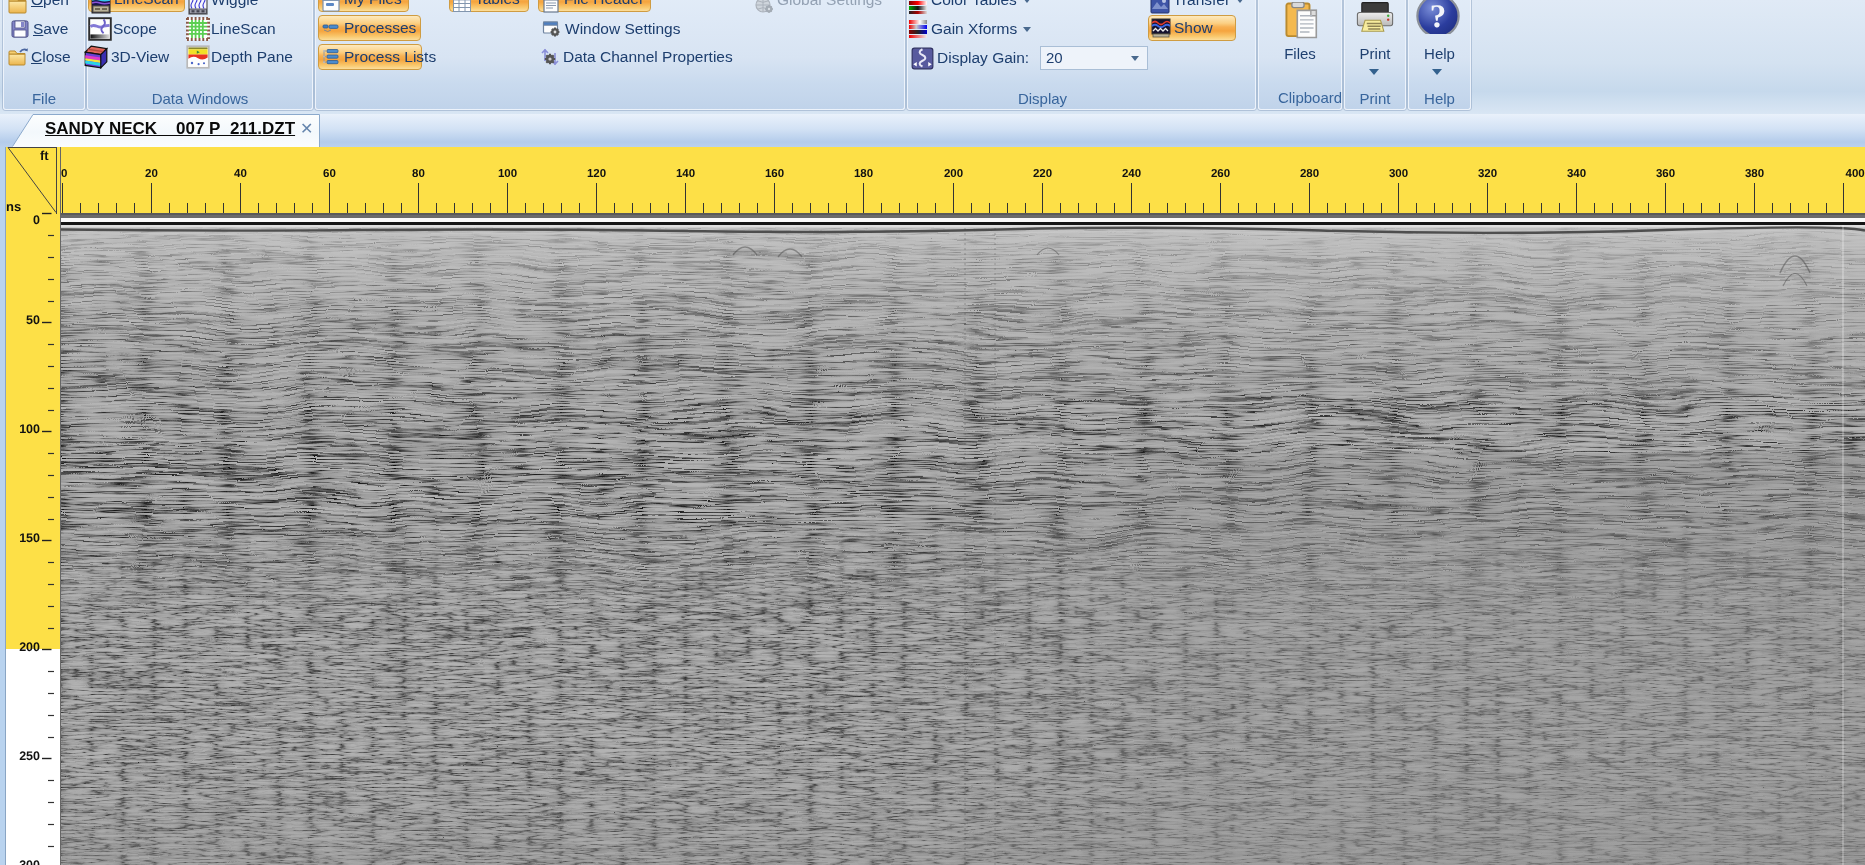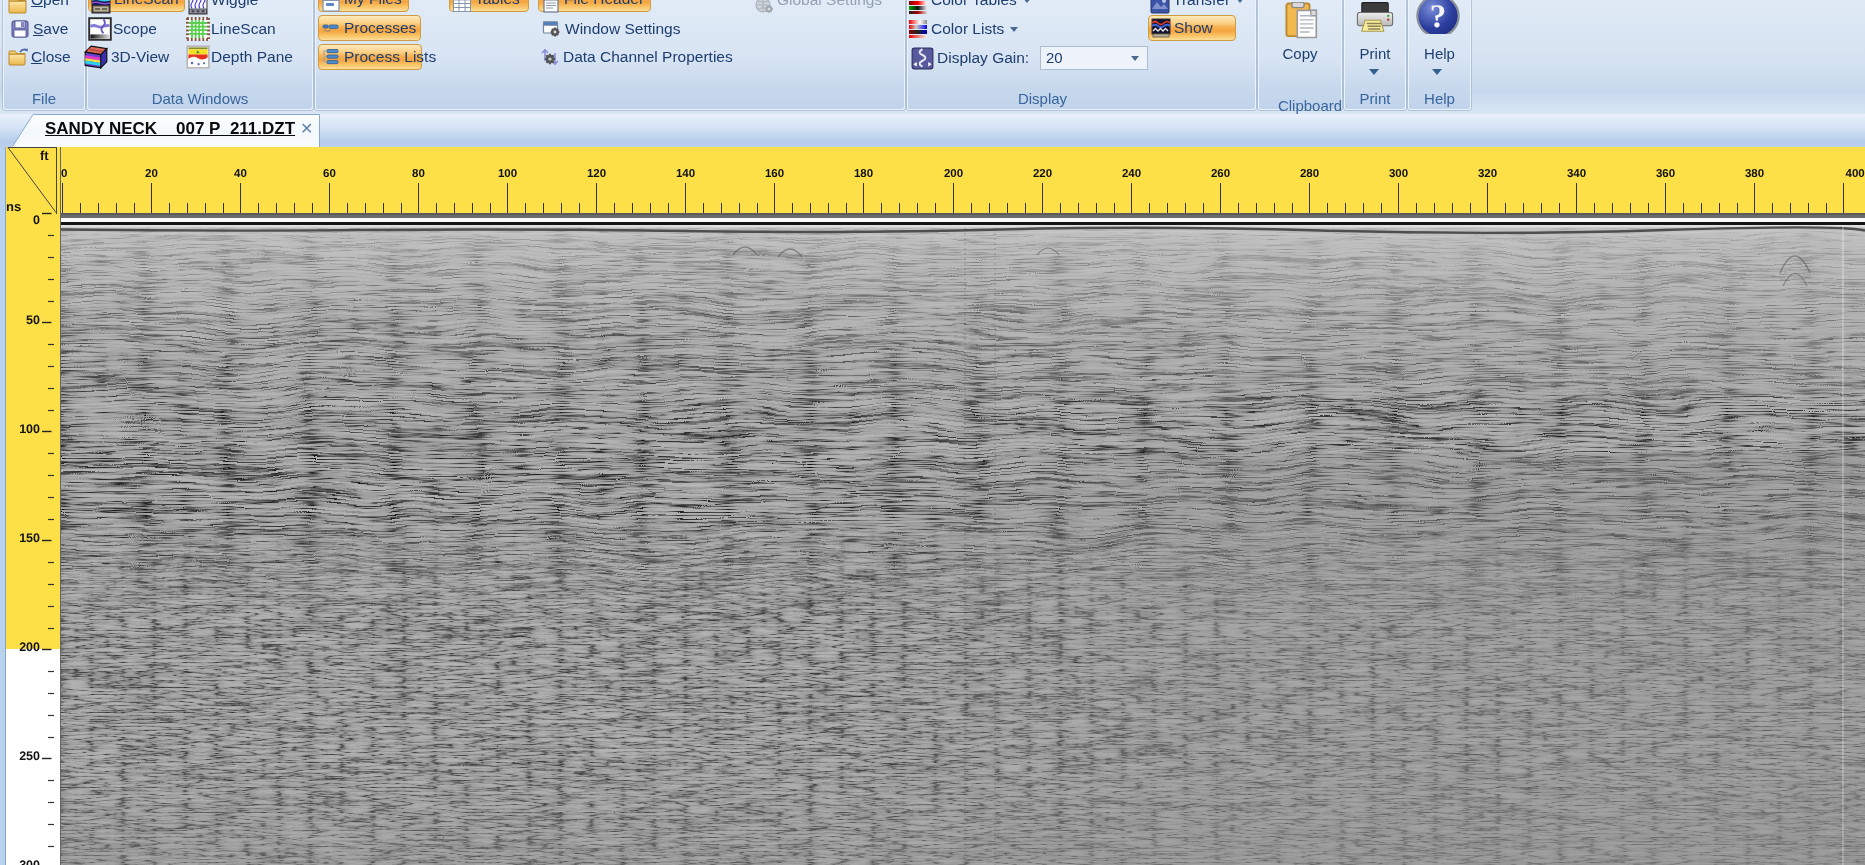--- a/index.html
+++ b/index.html
@@ -43,21 +43,21 @@
   <div class="rgroup" style="left:3px;width:82px"></div>
   <div class="rgroup" style="left:87px;width:226px"></div>
   <div class="rgroup" style="left:315px;width:590px"></div>
   <div class="rgroup" style="left:907px;width:349px"></div>
   <div class="rgroup" style="left:1258px;width:84px"></div>
   <div class="rgroup" style="left:1344px;width:62px"></div>
   <div class="rgroup" style="left:1408px;width:63px"></div>
   <div class="glabel" style="position:absolute;left:3px;width:82px;bottom:7px">File</div>
   <div class="glabel" style="position:absolute;left:87px;width:226px;bottom:7px">Data Windows</div>
   <div class="glabel" style="position:absolute;left:868px;width:349px;bottom:7px">Display</div>
-  <div class="glabel" style="position:absolute;left:1258px;width:104px;bottom:0">Clipboard</div>
+  <div class="glabel" style="position:absolute;left:1258px;width:104px;bottom:8px">Clipboard</div>
   <div class="glabel" style="position:absolute;left:1344px;width:62px;bottom:7px">Print</div>
   <div class="glabel" style="position:absolute;left:1408px;width:63px;bottom:7px">Help</div>
 
   <svg width="0" height="0" style="position:absolute">
     <defs>
       <linearGradient id="gfold" x1="0" y1="0" x2="0" y2="1">
         <stop offset="0" stop-color="#fde9a9"></stop>
           <stop offset="1" stop-color="#ecb54d"></stop>
       </linearGradient>
       <g id="sym-folder">
@@ -402,21 +402,21 @@
       <svg class="ic" viewBox="0 0 20 20">
         <use href="#sym-colortables"></use>
       </svg>
       <span>Color Tables</span>
       <span class="arr"></span>
     </div>
   <div class="it" style="left:906px;top:16px">
       <svg class="ic" viewBox="0 0 20 20">
         <use href="#sym-colorxf"></use>
       </svg>
-      <span>Color Lists</span>
+      <span>Gain Xforms</span>
       <span class="arr"></span>
     </div>
   <div class="it" style="left:909px;top:45px">
       <svg class="ic" viewBox="0 0 20 20" style="width:23px;height:23px;flex-basis:23px">
         <use href="#sym-dispgain"></use>
       </svg>
       <span>Display Gain:</span>
     </div>
   <div style="position:absolute;left:1040px;top:46px;width:108px;height:24px;background:#eef3fa;border:1px solid #a9bed6;color:#1e3f6f;font-size:15px;line-height:22px;padding-left:5px"><span style="will-change:opacity">20</span><span style="position:absolute;right:8px;top:9px;width:0;height:0;border-left:4px solid transparent;border-right:4px solid transparent;border-top:5px solid #49698e"></span></div>
   <div class="it r1" style="left:1148px;top:-13px">
@@ -429,21 +429,21 @@
   <div class="it hl" style="left:1148px;top:15px;width:88px">
       <svg class="ic" viewBox="0 0 20 20">
         <use href="#sym-show"></use>
       </svg>
       <span>Show</span>
     </div>
 
   <svg style="position:absolute;left:1281px;top:2px" width="38" height="37" viewBox="0 0 28 27">
       <use href="#sym-copy"></use>
     </svg>
-  <div class="big" style="left:1258px;top:45px;width:84px">Copy</div>
+  <div class="big" style="left:1258px;top:45px;width:84px">Files</div>
   <svg style="position:absolute;left:1353px;top:-2px" width="44" height="40" viewBox="0 0 40 28">
       <use href="#sym-printer"></use>
     </svg>
   <div class="big" style="left:1344px;top:45px;width:62px">Print</div>
   <div style="position:absolute;left:1369px;top:69px;width:0;height:0;border-left:5px solid transparent;border-right:5px solid transparent;border-top:6px solid #33618e"></div>
   <svg style="position:absolute;left:1416px;top:-6px" width="44" height="40" viewBox="0 0 32 29">
       <use href="#sym-help"></use>
     </svg>
   <div class="big" style="left:1408px;top:45px;width:63px">Help</div>
   <div style="position:absolute;left:1432px;top:69px;width:0;height:0;border-left:5px solid transparent;border-right:5px solid transparent;border-top:6px solid #33618e"></div>

